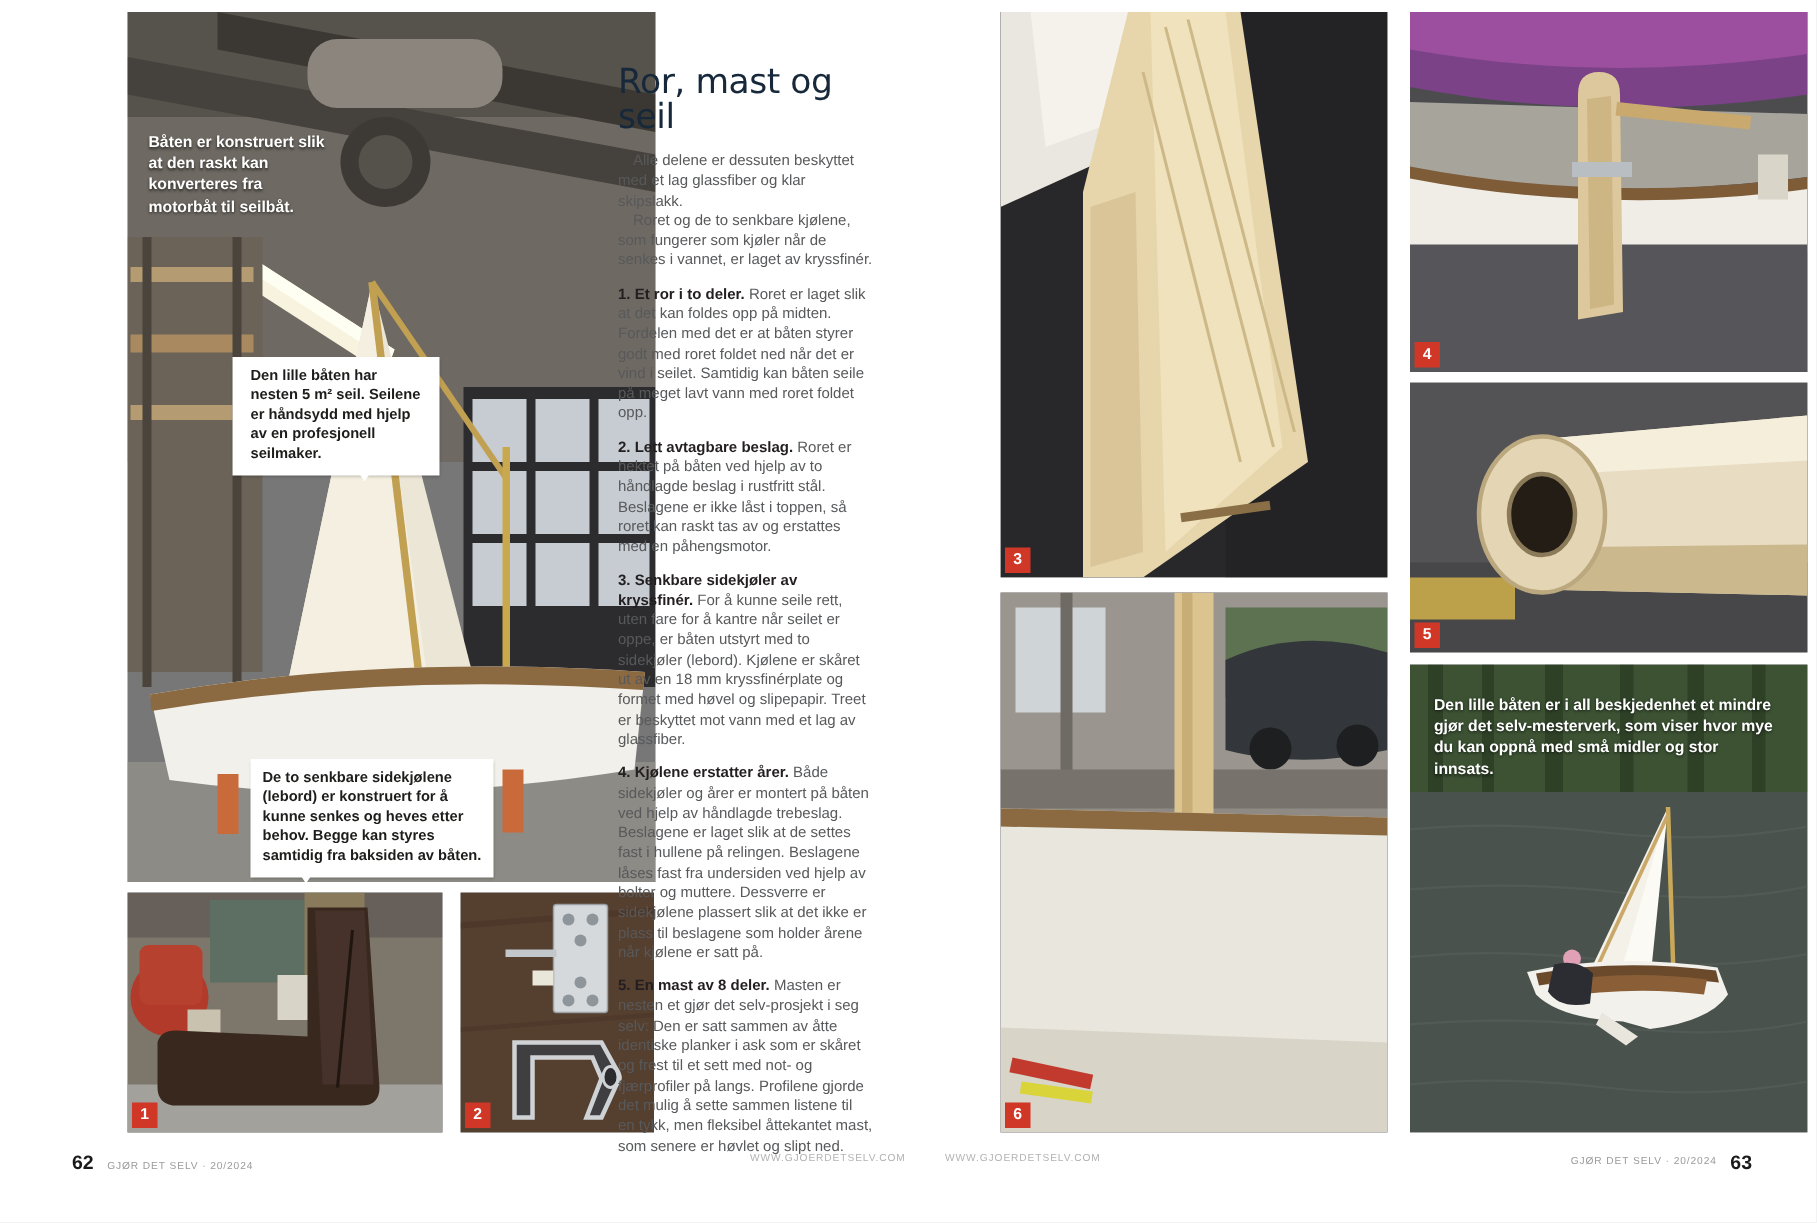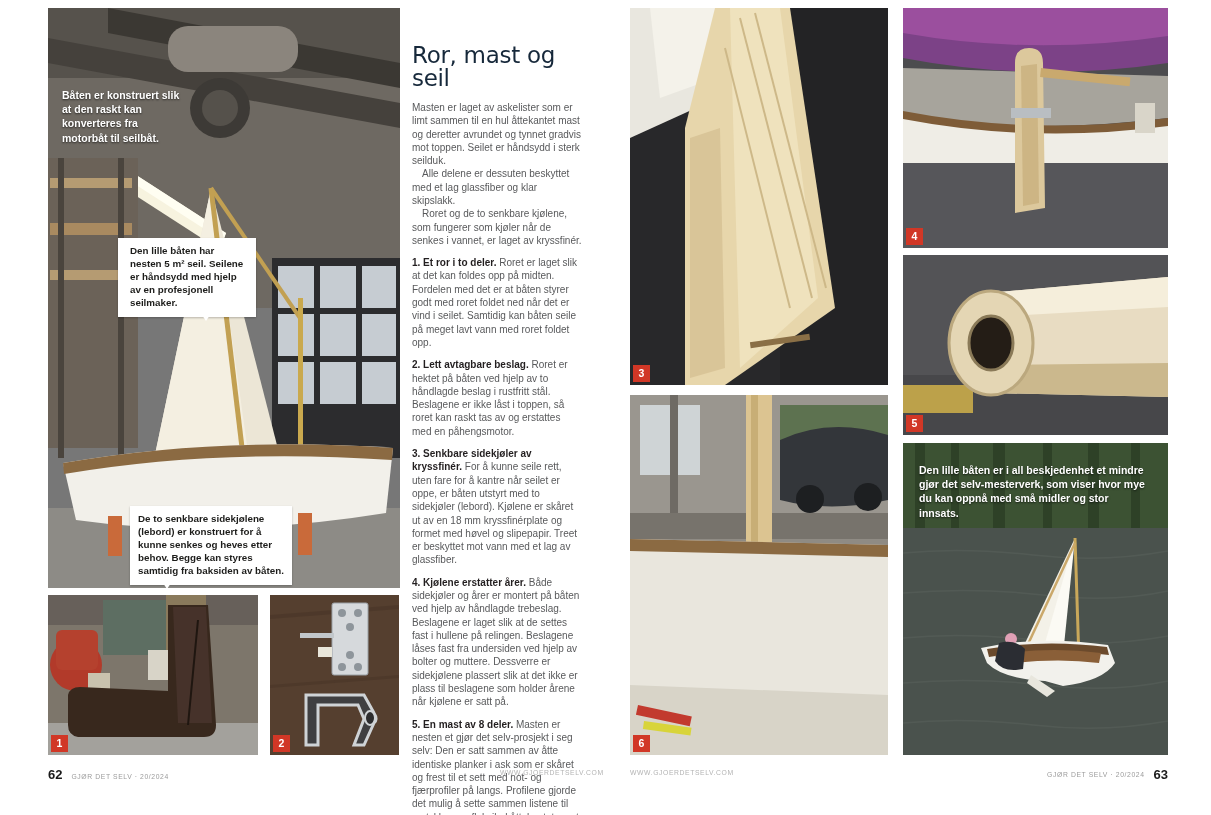--- a/index.html
+++ b/index.html
@@ -1,18 +1,18 @@
 <!DOCTYPE html>
 <html><head>
 <meta charset="utf-8">
 <style>
   html,body{margin:0;padding:0;background:#e9e9e9;}
   #spread{position:relative;width:1211px;height:815px;background:#ffffff;overflow:hidden;
           font-family:"Liberation Sans",sans-serif;}
-  .photo{position:absolute;overflow:hidden;background:#777;}
+  .photo{position:absolute;overflow:hidden;background:#777;margin-left:37px;}
   .photo svg{display:block;width:100%;height:100%;}
   .badge{position:absolute;left:3px;bottom:3px;width:17px;height:17px;background:#d13726;
          color:#fff;font-weight:bold;font-size:10.5px;display:flex;align-items:center;
          justify-content:center;line-height:1;}
   
   .overlay-cap{position:absolute;color:#fff;font-weight:bold;font-size:10.5px;line-height:1.35;
                text-shadow:0 1px 2px rgba(0,0,0,.65);}
   
   .bubble{position:absolute;background:#fff;color:#1d1d1b;font-weight:bold;font-size:9.8px;
           line-height:1.32;padding:7px 8px;box-shadow:0 1px 2px rgba(0,0,0,.25);}
@@ -118,21 +118,20 @@
         <circle cx="88" cy="72" r="4" fill="#8e959b"></circle>
       <rect x="48" y="52" width="14" height="10" fill="#e9e6da"></rect>
       <path d="M36,100 L94,100 L104,118 Q108,124 104,128 L94,150 L84,150 L94,124 L88,110 L48,110 L48,150 L36,150 Z" fill="#3f3f41" stroke="#cfd3d6" stroke-width="3"></path>
       <ellipse cx="100" cy="123" rx="5" ry="7" fill="#2c2c2e" stroke="#cfd3d6" stroke-width="2"></ellipse>
     </svg>
     <span class="badge">2</span>
   </div>
 
   <div id="article">
     <h1>Ror, mast og seil</h1>
-    <p>Masten er laget av askelister som er limt sammen til en hul åttekantet mast og deretter avrundet og tynnet gradvis mot toppen. Seilet er håndsydd i sterk seilduk.</p>
     <p class="ind">Alle delene er dessuten beskyttet med et lag glassfiber og klar skipslakk.</p>
     <p class="ind">Roret og de to senkbare kjølene, som fungerer som kjøler når de senkes i vannet, er laget av kryssfinér.</p>
     <p class="step"><span class="lead">1. Et ror i to deler.</span> <span>Roret er laget slik at det kan foldes opp på midten. Fordelen med det er at båten styrer godt med roret foldet ned når det er vind i seilet. Samtidig kan båten seile på meget lavt vann med roret foldet opp.</span></p>
     <p class="step"><span class="lead">2. Lett avtagbare beslag.</span> <span>Roret er hektet på båten ved hjelp av to håndlagde beslag i rustfritt stål. Beslagene er ikke låst i toppen, så roret kan raskt tas av og erstattes med en påhengsmotor.</span></p>
     <p class="step"><span class="lead">3. Senkbare sidekjøler av kryssfinér.</span> <span>For å kunne seile rett, uten fare for å kantre når seilet er oppe, er båten utstyrt med to sidekjøler (lebord). Kjølene er skåret ut av en 18 mm kryssfinérplate og formet med høvel og slipepapir. Treet er beskyttet mot vann med et lag av glassfiber.</span></p>
     <p class="step"><span class="lead">4. Kjølene erstatter årer.</span> <span>Både sidekjøler og årer er montert på båten ved hjelp av håndlagde trebeslag. Beslagene er laget slik at de settes fast i hullene på relingen. Beslagene låses fast fra undersiden ved hjelp av bolter og muttere. Dessverre er sidekjølene plassert slik at det ikke er plass til beslagene som holder årene når kjølene er satt på.</span></p>
     <p class="step"><span class="lead">5. En mast av 8 deler.</span> <span>Masten er nesten et gjør det selv-prosjekt i seg selv: Den er satt sammen av åtte identiske planker i ask som er skåret og frest til et sett med not- og fjærprofiler på langs. Profilene gjorde det mulig å sette sammen listene til en tykk, men fleksibel åttekantet mast, som senere er høvlet og slipt ned.</span></p>
 
   </div>
 

